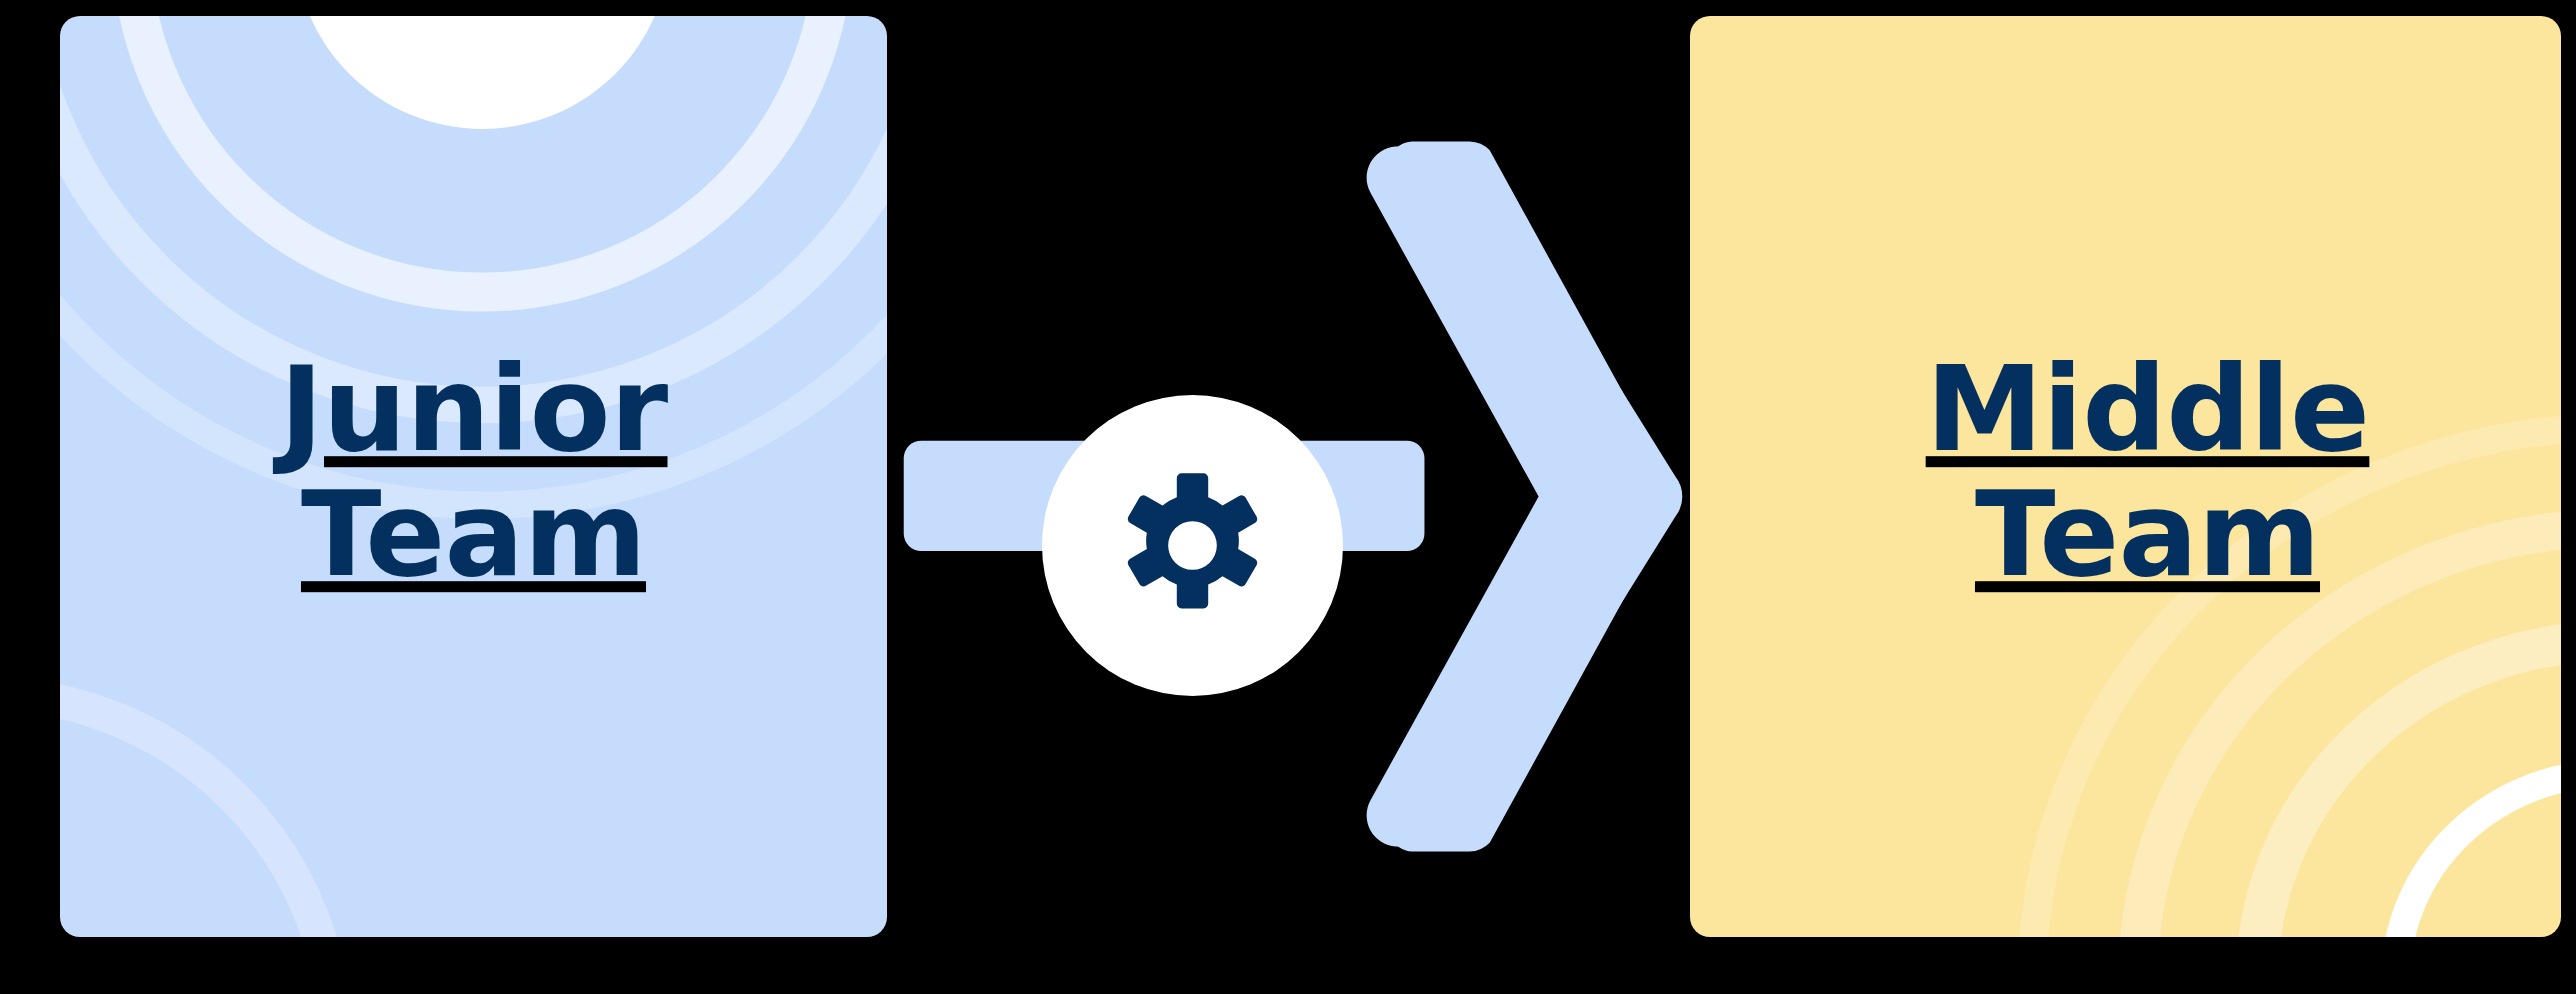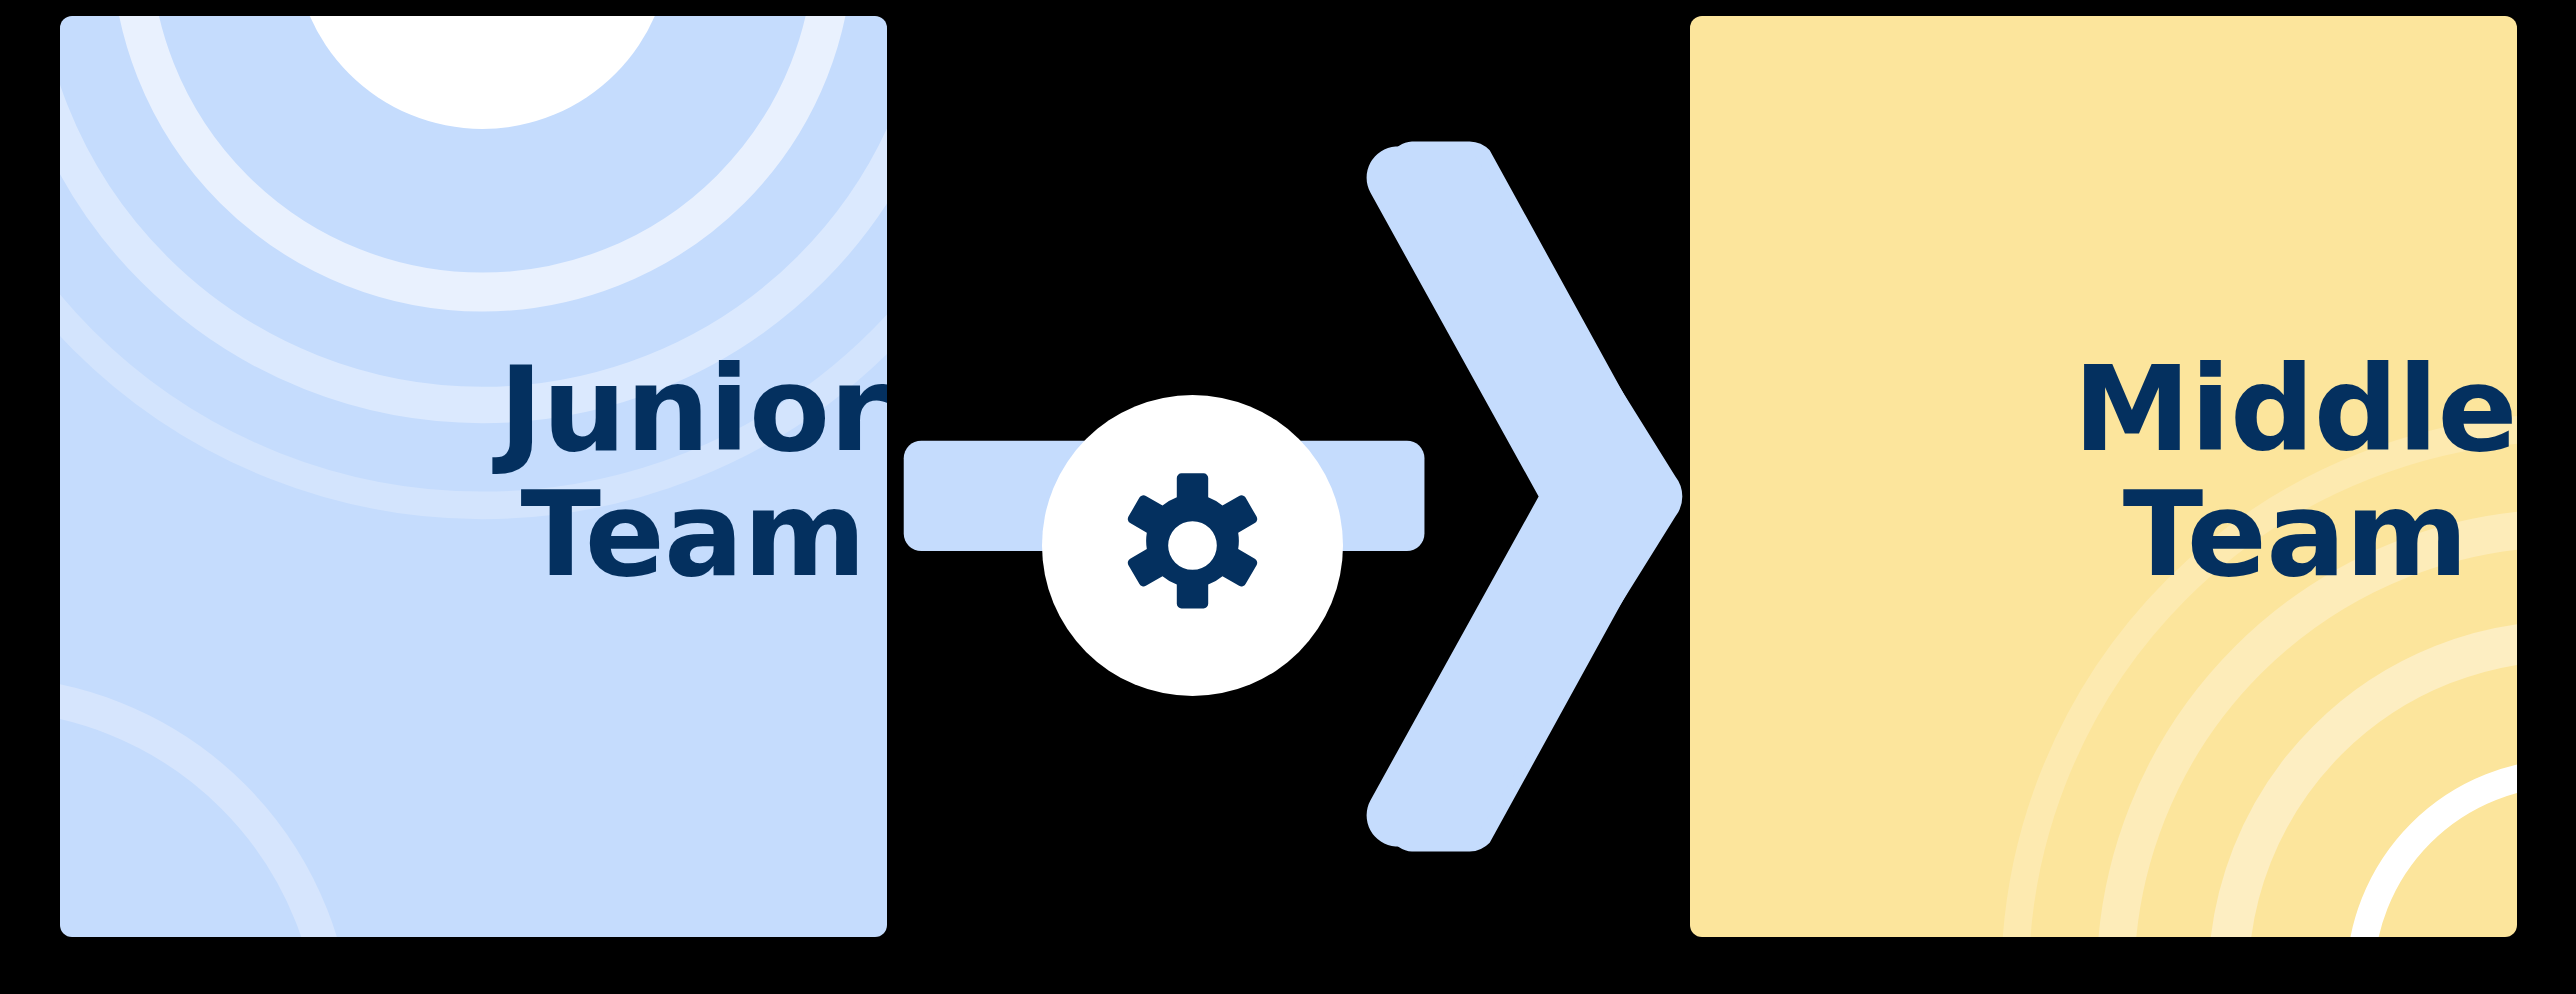--- a/index.html
+++ b/index.html
@@ -13,39 +13,41 @@
     width: 2576px;
     height: 994px;
     background: #000000;
     overflow: hidden;
     font-family: "DejaVu Sans", "Liberation Sans", sans-serif;
   }
 
   
   .card {
     position: absolute;
-    border-radius: 12px;
+    border-radius: 20px;
     overflow: hidden;
     display: flex;
     align-items: center;
-    justify-content: flex-end;
+    justify-content: center;
+    text-decoration: underline;
   }
   #card-junior {
     left: 60px;
     top: 15.7px;
     width: 827px;
     height: 921px;
     background: #c5dcfd;
   }
   #card-middle {
     left: 1690px;
     top: 15.7px;
     width: 827px;
     height: 921px;
     background: #fce59c;
+    padding-left: 44px;
   }
 
   .card-deco {
     position: absolute;
     left: 0; top: 0;
     width: 100%;
     height: 100%;
     pointer-events: none;
   }
 

